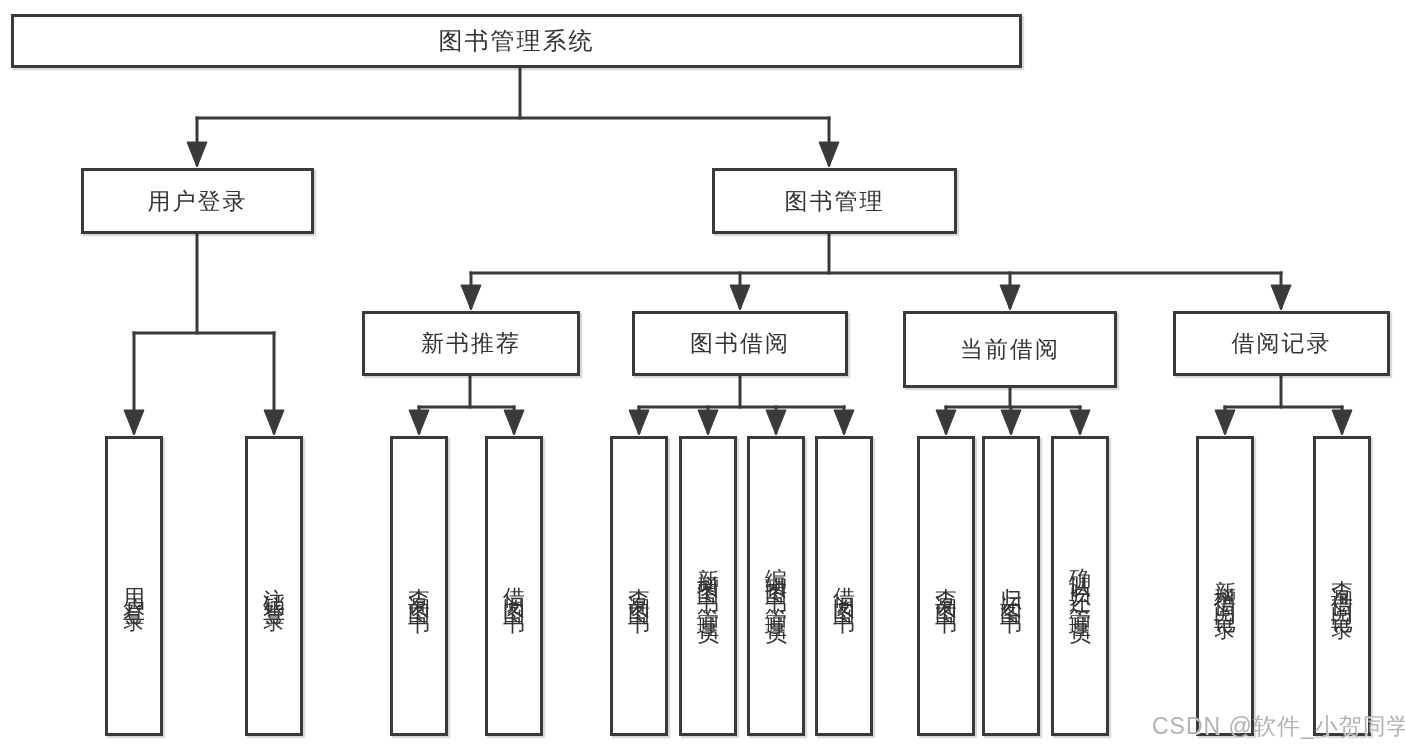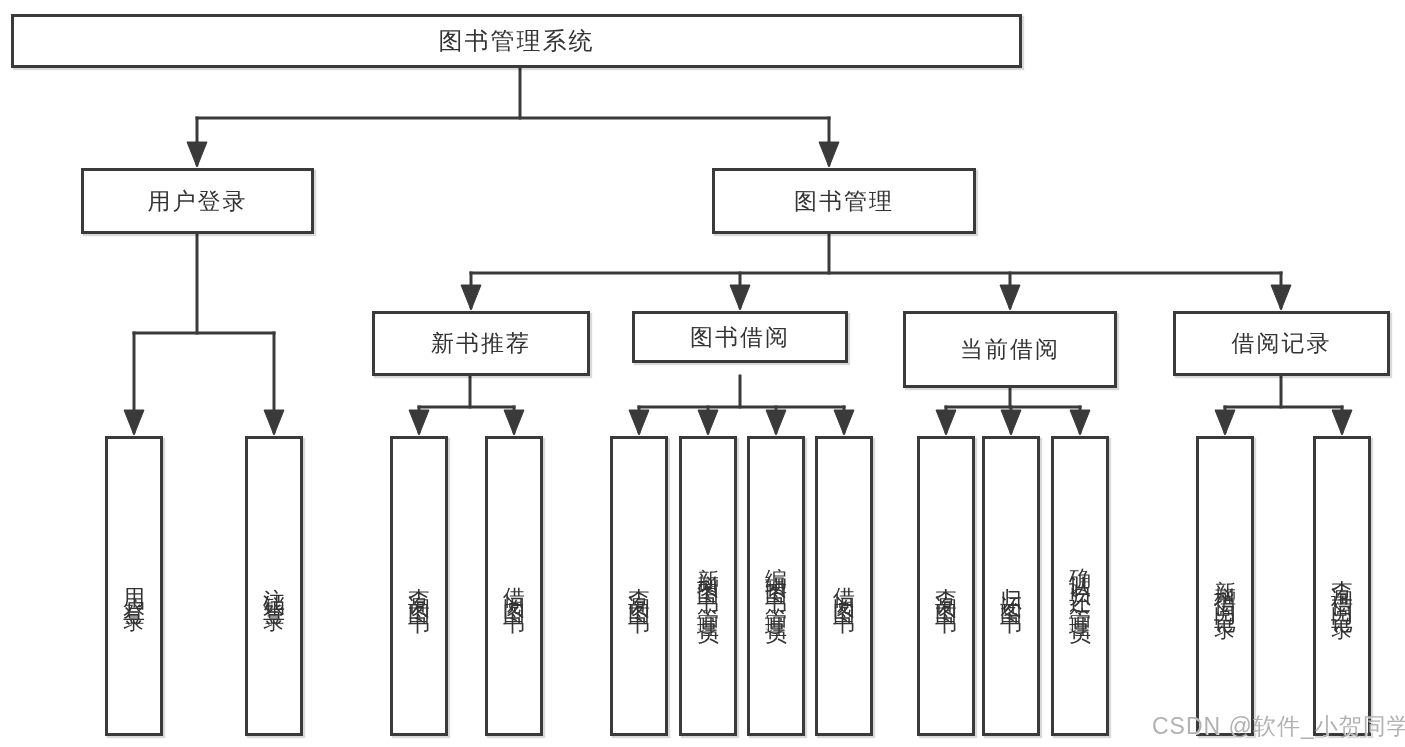--- a/index.html
+++ b/index.html
@@ -59,24 +59,24 @@
     font-size: 22px;
     letter-spacing: 8px;
     line-height: 1;
     color: var(--text);
     white-space: nowrap;
   }
   
   #n-root      { left: 11px;   top: 14px;  width: 1011px; height: 54px; }
   
   #n-login     { left: 81px;   top: 168px; width: 233px;  height: 66px; }
-  #n-mgmt      { left: 712px;  top: 168px; width: 264px;  height: 66px; }
-  
-  #n-recommend { left: 362px;  top: 311px; width: 218px;  height: 65px; margin-left: 10px; }
-  #n-borrow    { left: 632px;  top: 311px; width: 216px;  height: 52px; }
+  #n-mgmt      { left: 712px;  top: 168px; width: 245px;  height: 66px; }
+  
+  #n-recommend { left: 362px;  top: 311px; width: 218px;  height: 65px; }
+  #n-borrow    { left: 632px;  top: 311px; width: 216px;  height: 65px; }
   #n-current   { left: 903px;  top: 311px; width: 214px;  height: 77px; }
   #n-records   { left: 1173px; top: 311px; width: 217px;  height: 65px; }
   
   .vnode { width: 58px; height: 300px; top: 436px; }
   #l-login-1 { left: 105px; }
   #l-login-2 { left: 245px; }
   #l-rec-1   { left: 390px; }
   #l-rec-2   { left: 485px; }
   #l-bor-1   { left: 610px; }
   #l-bor-2   { left: 679px; }

